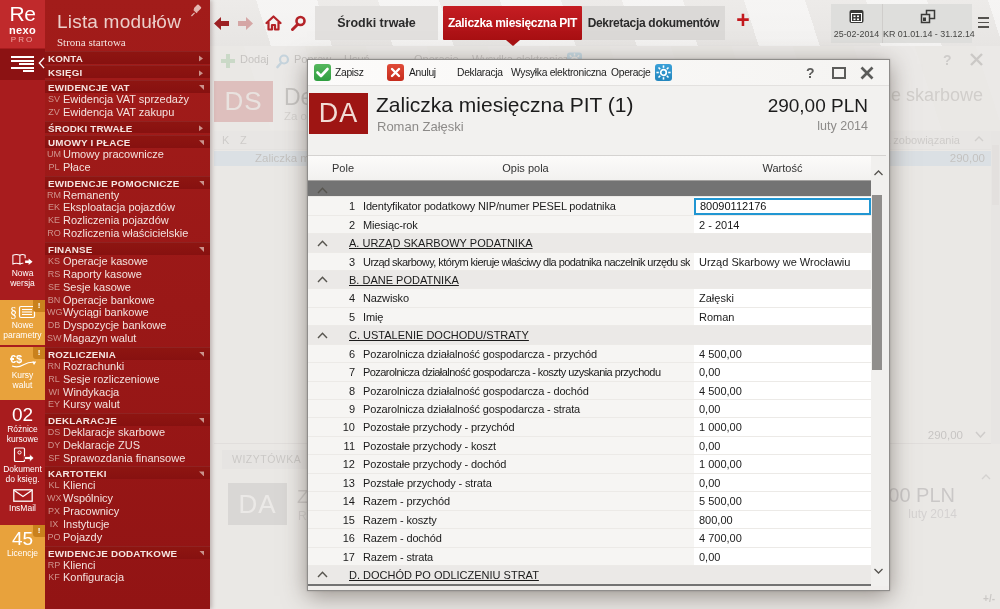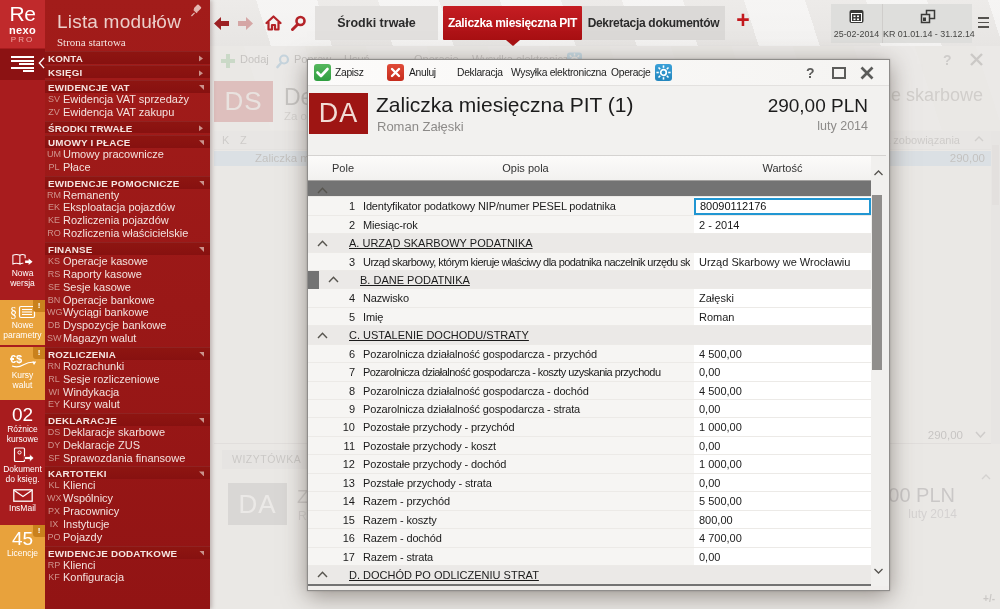--- a/index.html
+++ b/index.html
@@ -607,21 +607,21 @@
           </span>
           <span class="slab">A. URZĄD SKARBOWY PODATNIKA</span>
         </div>
         <div class="trow field" style="height: 18.45px;">
           <div class="descbg"></div>
           <div class="valbg"></div>
           <span class="num">3</span>
           <span class="dsc" style="letter-spacing:-0.55px">Urząd skarbowy, którym kieruje właściwy dla podatnika naczelnik urzędu skarb...</span>
           <span class="val">Urząd Skarbowy we Wrocławiu</span>
         </div>
-        <div class="trow sec" style="height: 18.45px; margin-left: 11px;">
+        <div class="trow sec" style="height: 18.45px;">
           <span class="gut">
             <svg width="11" height="7" viewBox="0 0 11 7">
               <path d="M1 6 L5.5 1.3 L10 6" stroke="#57554f" stroke-width="1.4" fill="none"></path>
             </svg>
           </span>
           <span class="slab">B. DANE PODATNIKA</span>
         </div>
         <div class="trow field" style="height: 18.45px;">
           <div class="descbg"></div>
           <div class="valbg"></div>

